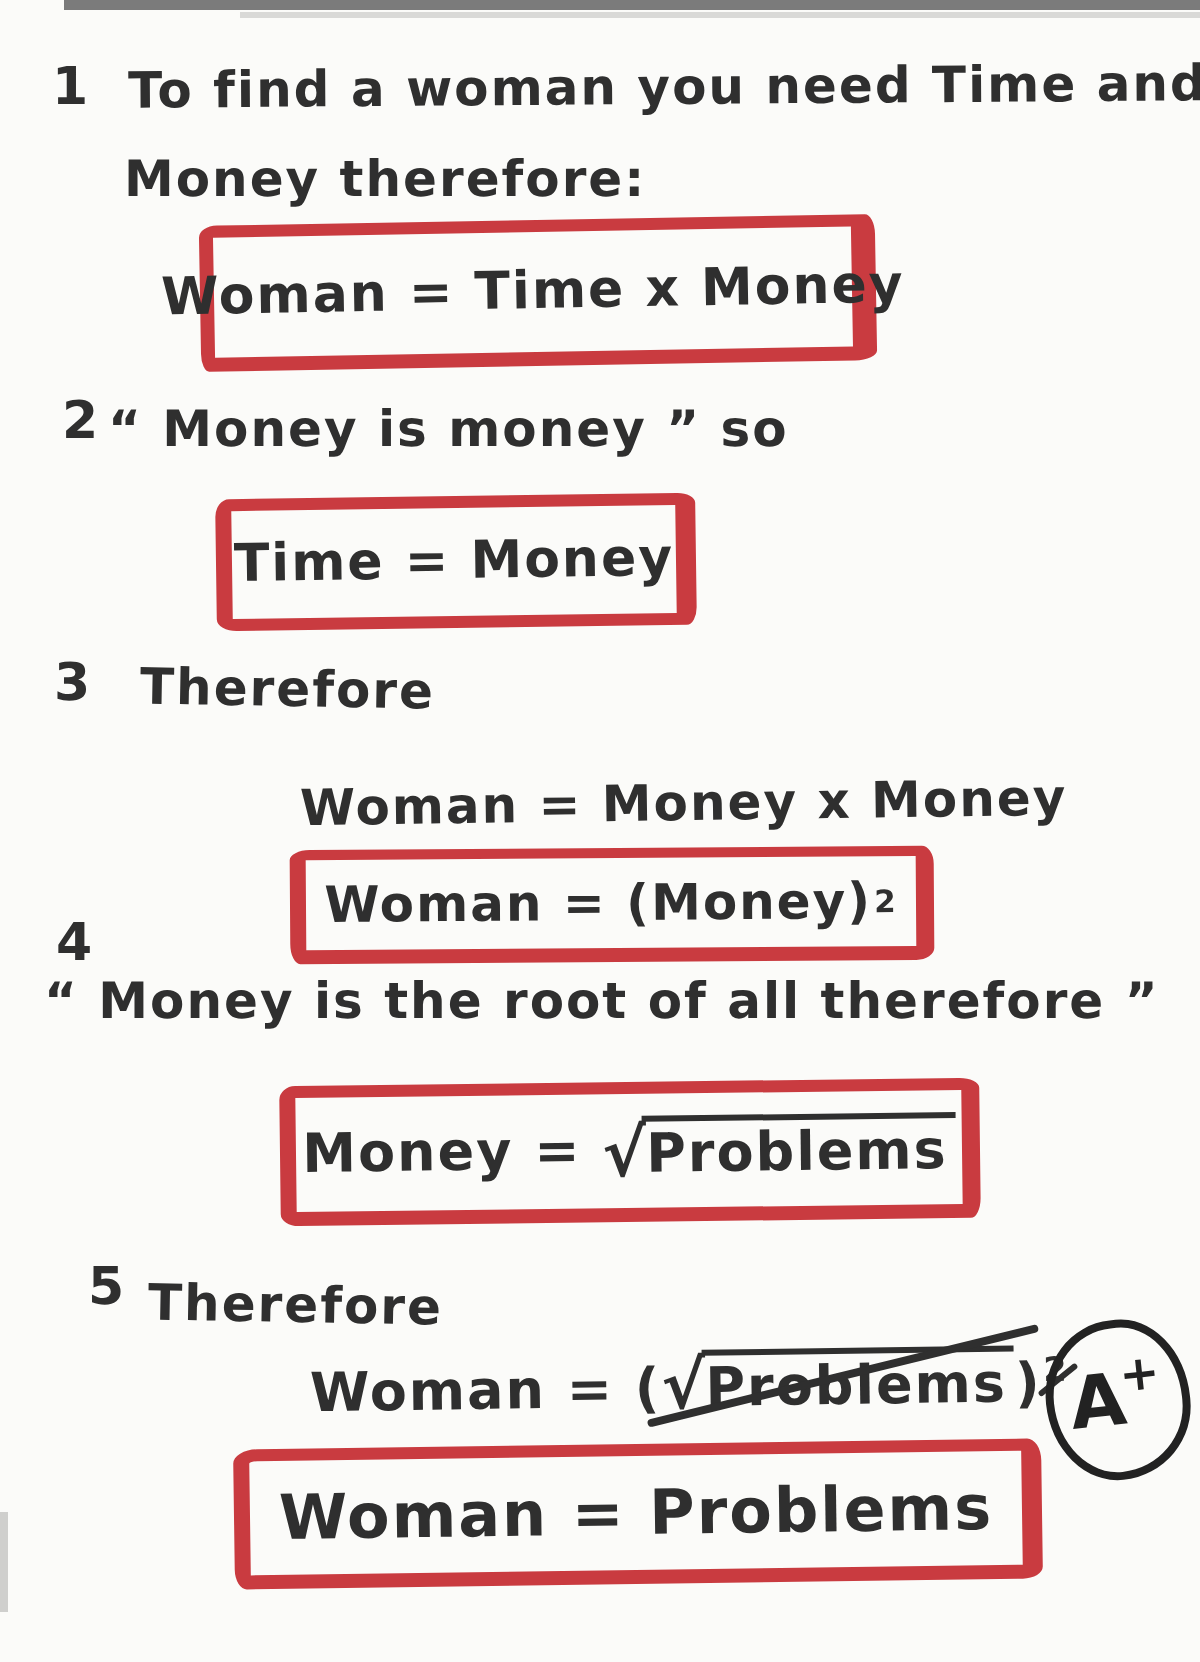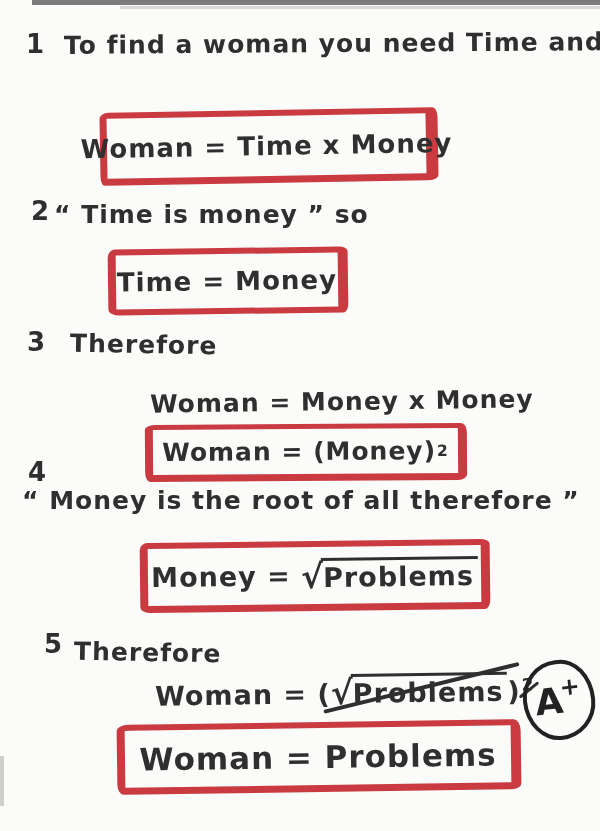--- a/index.html
+++ b/index.html
@@ -99,26 +99,27 @@
 <body>
 
 <div class="page">
 
   <div class="scan-strip"></div>
   <div class="scan-strip2"></div>
   <div class="edge-sliver"></div>
 
   <div class="hand num" style="left:26px; top:30px;">1</div>
   <div class="hand body-text r-04" style="left:64px; top:30px;">To find a woman you need Time and</div>
+  <div class="hand body-text" style="left:62px; top:76px;">Money therefore:</div>
   <div class="redbox box1">
     <span>Woman = Time x Money</span>
   </div>
 
   <div class="hand num" style="left:31px; top:197px;">2</div>
-  <div class="hand body-text" style="left:54px; top:201px;">“ Time is money ” so</div>
+  <div class="hand body-text" style="left:54px; top:201px;">“ Money is money ” so</div>
   <div class="redbox box2">
     <span>Time = Money</span>
   </div>
 
   <div class="hand num" style="left:27px; top:328px;">3</div>
   <div class="hand body-text r1" style="left:70px; top:331px;">Therefore</div>
   <div class="formula body-text r-08" style="left:150px; top:387px;">Woman = Money x Money</div>
   <div class="redbox box3">
     <span>Woman = (Money)</span>
       <sup class="exp">2</sup>

